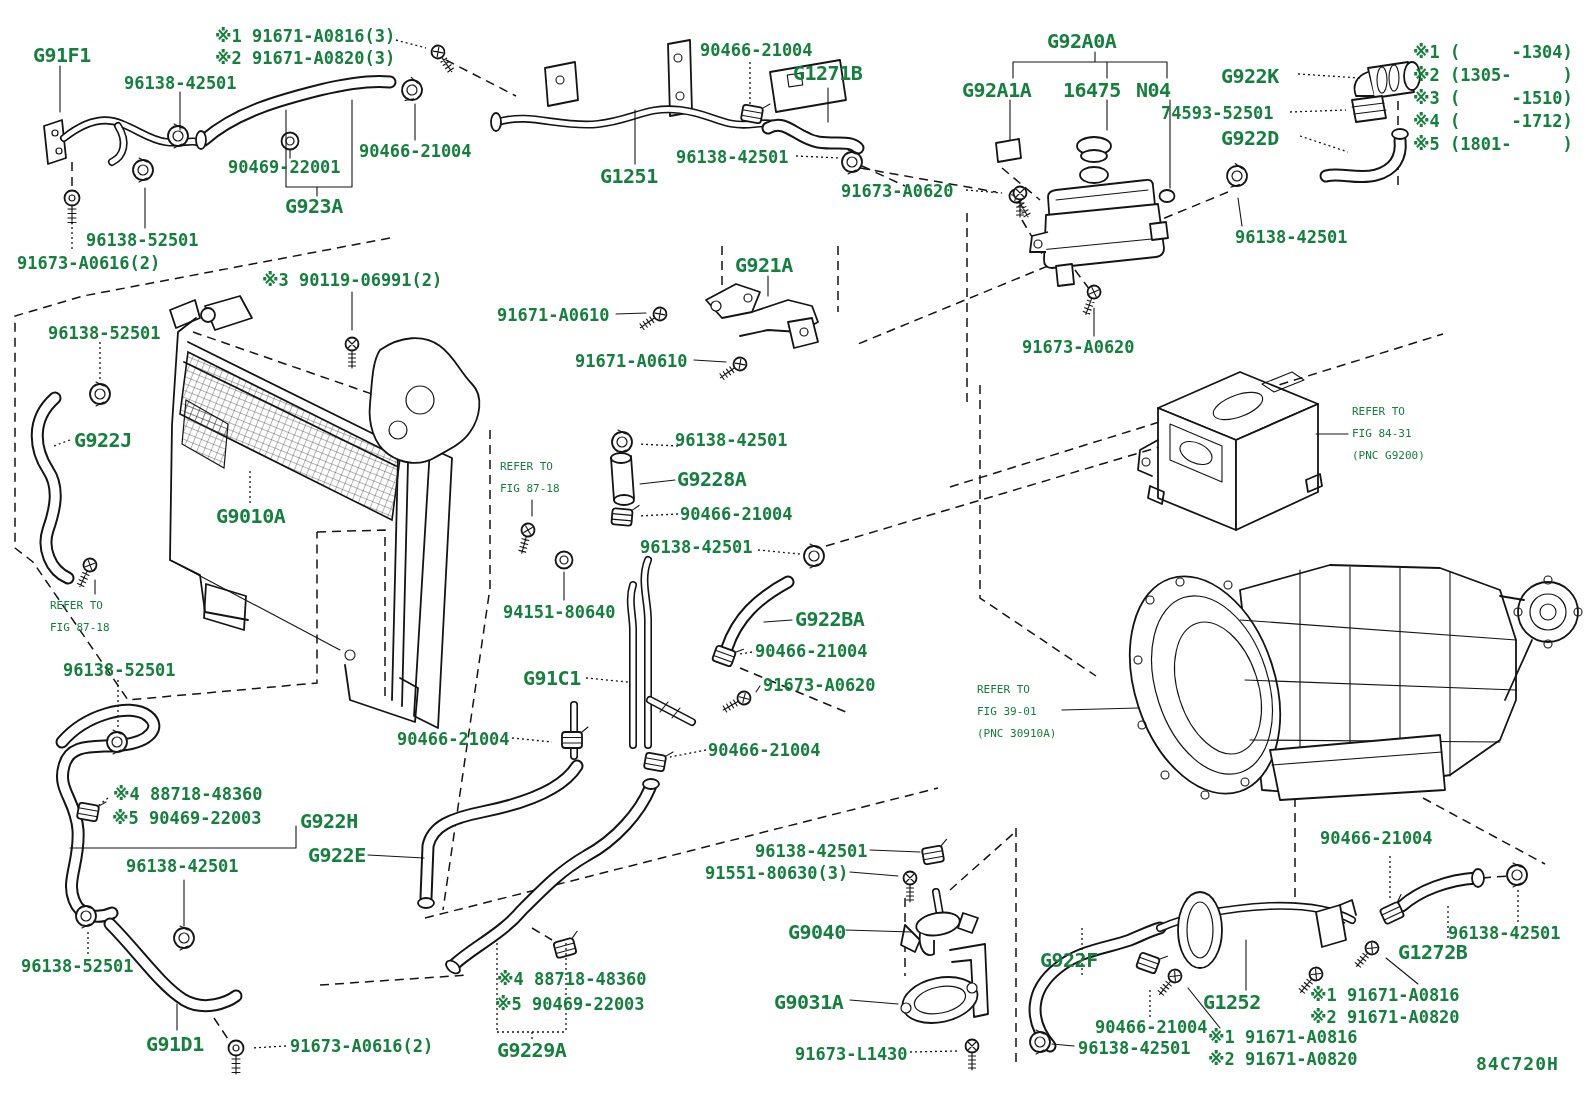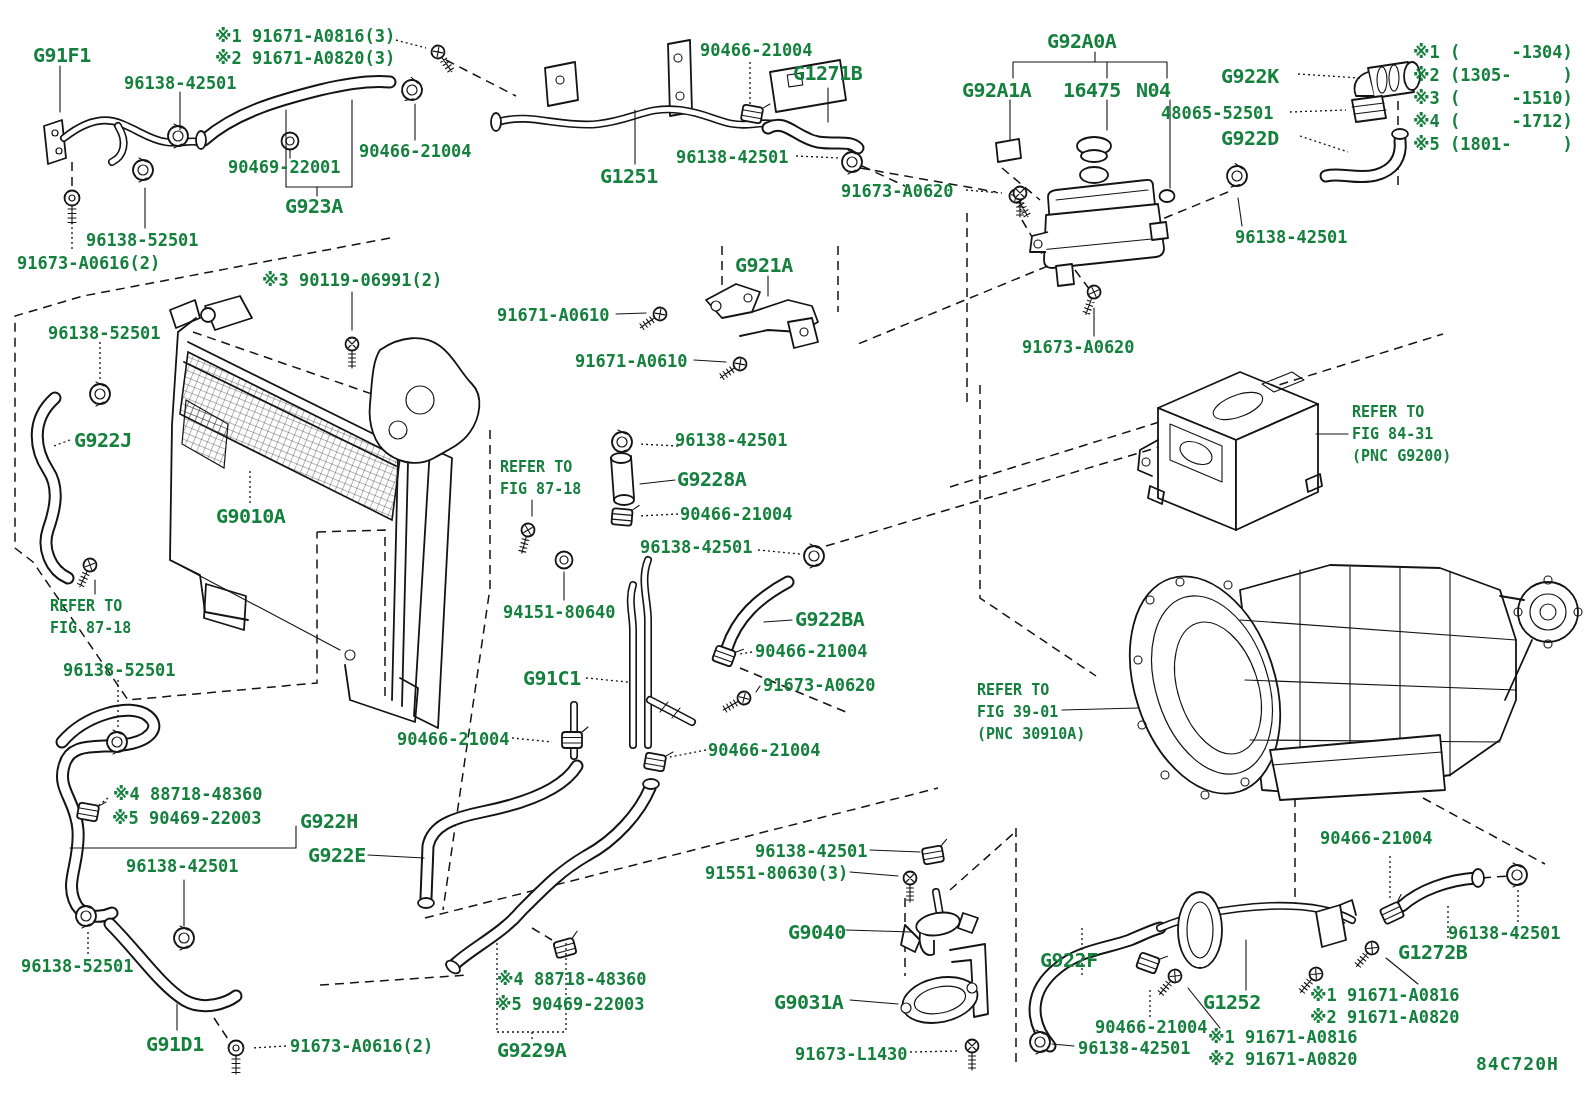--- a/index.html
+++ b/index.html
@@ -1,21 +1,21 @@
 <!DOCTYPE html>
 <html><head>
 <meta charset="utf-8">
 <style>
   html,body{margin:0;padding:0;background:#fff;}
   #stage{position:relative;width:1592px;height:1099px;background:#fff;overflow:hidden;
          font-family:"DejaVu Sans Mono","DejaVu Sans",monospace;color:#15803d;}
   #art{position:absolute;left:0;top:0;}
   .lbl{position:absolute;font-weight:bold;font-size:17px;line-height:1;white-space:pre;z-index:5;}
   .lbl.lg{font-size:20px;letter-spacing:-0.5px;}
-  .note{position:absolute;font-weight:bold;font-size:15px;line-height:22px;white-space:pre-line;z-index:5;}
+  .note{position:absolute;font-weight:normal;font-size:11px;line-height:22px;white-space:pre-line;z-index:5;}
   #legend{position:absolute;font-weight:bold;font-size:17px;line-height:23px;white-space:pre;z-index:5;}
   .figcode{position:absolute;font-weight:bold;font-size:18px;letter-spacing:1px;z-index:5;}
   
   .k{stroke:#141414;fill:none;stroke-width:1.8;stroke-linecap:round;stroke-linejoin:round}
   .k1{stroke:#141414;fill:none;stroke-width:1.1;stroke-linecap:round;stroke-linejoin:round}
   .kD{stroke:#141414;fill:none;stroke-width:1.5;stroke-dasharray:9 6;stroke-linecap:butt}
   .kd{stroke:#141414;fill:none;stroke-width:1.3;stroke-dasharray:2 3;stroke-linecap:butt}
   .hO{stroke:#141414;stroke-width:13;fill:none;stroke-linecap:round;stroke-linejoin:round}
   .hI{stroke:#fff;stroke-width:9;fill:none;stroke-linecap:round;stroke-linejoin:round}
   .pO{stroke:#141414;stroke-width:8;fill:none;stroke-linecap:round;stroke-linejoin:round}
@@ -396,21 +396,21 @@
       <div class="lbl" style="left: 228px; top: 159px;">90469-22001</div>
       <div class="lbl" style="left: 359px; top: 143px;">90466-21004</div>
       <div class="lbl lg" style="left: 285px; top: 196px;">G923A</div>
       <div class="lbl lg" style="left: 600px; top: 166px;">G1251</div>
       <div class="lbl" style="left: 676px; top: 149px;">96138-42501</div>
       <div class="lbl lg" style="left: 1047px; top: 31px;">G92A0A</div>
       <div class="lbl lg" style="left: 962px; top: 80px;">G92A1A</div>
       <div class="lbl lg" style="left: 1063px; top: 80px;">16475</div>
       <div class="lbl lg" style="left: 1136px; top: 80px;">N04</div>
       <div class="lbl lg" style="left: 1221px; top: 66px;">G922K</div>
-      <div class="lbl" style="left: 1161px; top: 105px;">48065-52501</div>
+      <div class="lbl" style="left: 1161px; top: 105px;">74593-52501</div>
       <div class="lbl lg" style="left: 1221px; top: 128px;">G922D</div>
       <div class="lbl" style="left: 86px; top: 232px;">96138-52501</div>
       <div class="lbl" style="left: 17px; top: 255px;">91673-A0616(2)</div>
       <div class="lbl" style="left: 841px; top: 183px;">91673-A0620</div>
       <div class="lbl" style="left: 1235px; top: 229px;">96138-42501</div>
       <div class="lbl" style="left: 48px; top: 325px;">96138-52501</div>
       <div class="lbl" style="left: 262px; top: 272px;">※3 90119-06991(2)</div>
       <div class="lbl" style="left: 497px; top: 307px;">91671-A0610</div>
       <div class="lbl lg" style="left: 735px; top: 255px;">G921A</div>
       <div class="lbl" style="left: 575px; top: 353px;">91671-A0610</div>

